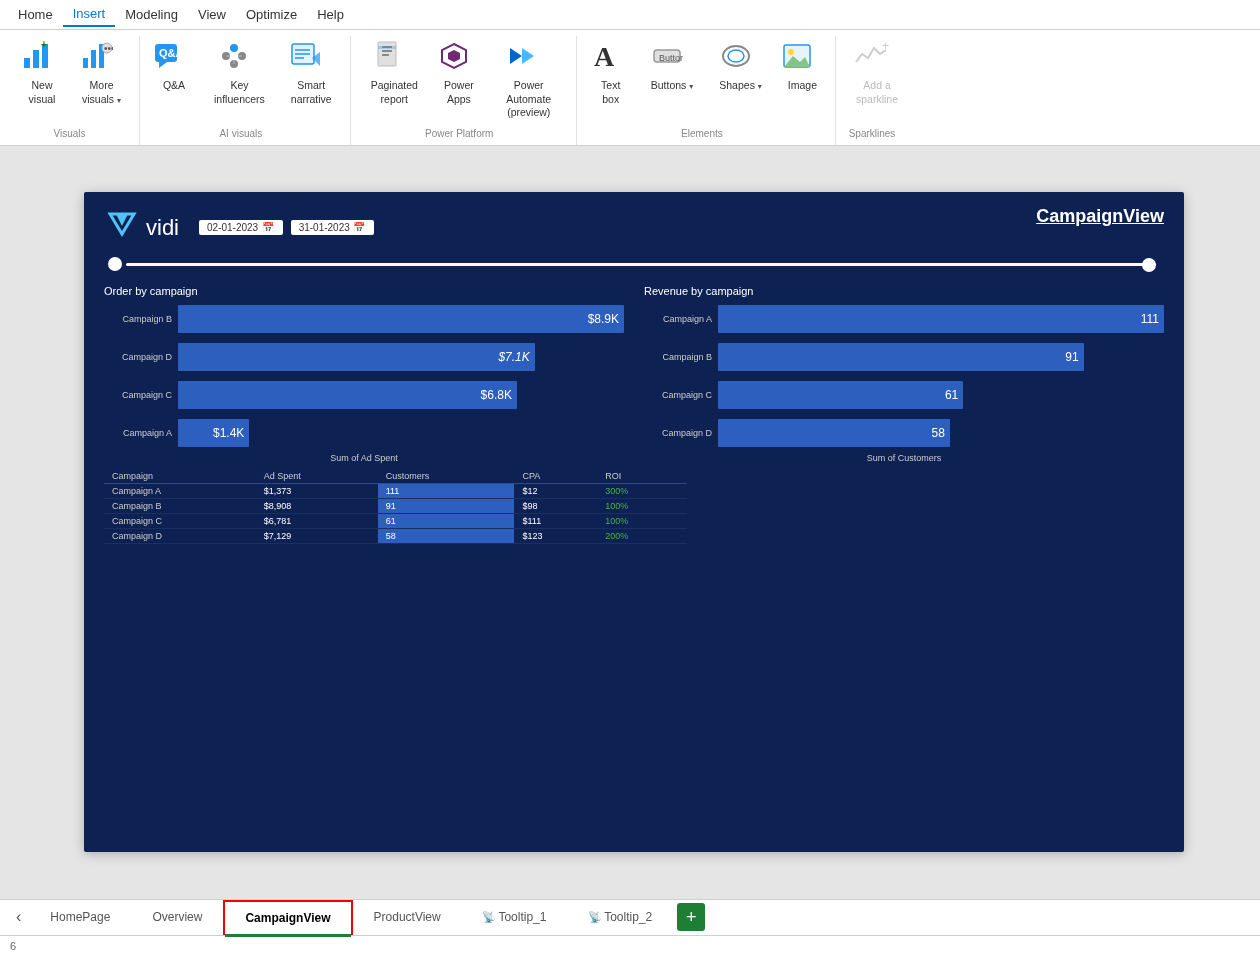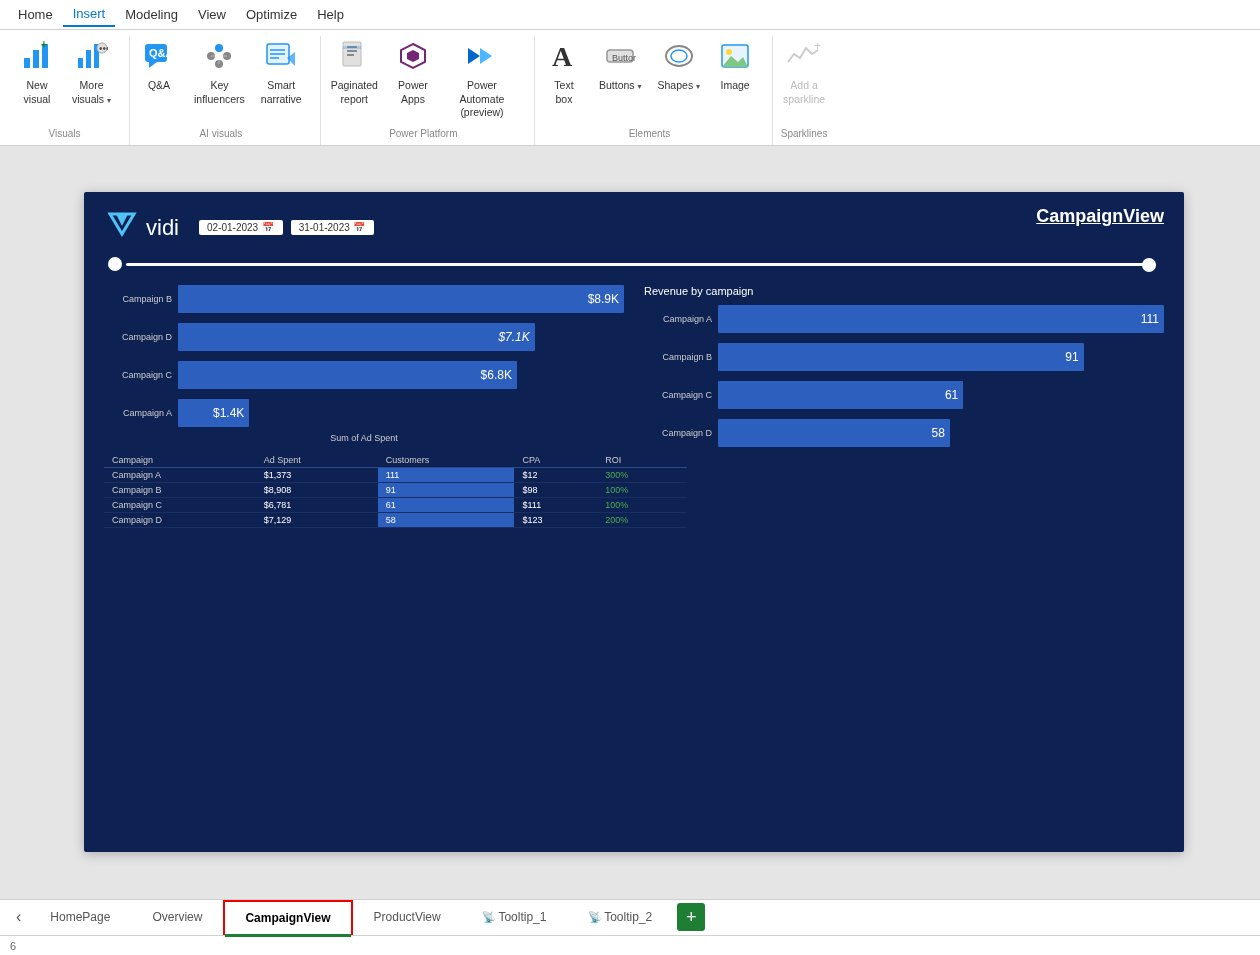--- a/index.html
+++ b/index.html
@@ -12,21 +12,21 @@
 
     
     .ribbon { background: #fff; border-bottom: 1px solid #d0d0d0; display: flex; flex-direction: column; }
     .ribbon-content { display: flex; align-items: stretch; padding: 4px 8px 0 8px; min-height: 100px; }
     .ribbon-group { display: flex; flex-direction: column; align-items: flex-start; border-right: 1px solid #e0e0e0; padding: 0 12px 4px 4px; min-width: 60px; }
     .ribbon-group:last-child { border-right: none; }
     .ribbon-group-items { display: flex; align-items: flex-start; flex: 1; gap: 4px; }
     .ribbon-group-label { font-size: 10px; color: #888; text-align: center; width: 100%; margin-top: auto; padding-top: 4px; padding-bottom: 2px; }
     .ribbon-btn { display: flex; flex-direction: column; align-items: center; justify-content: flex-start; padding: 4px 6px; cursor: pointer; border-radius: 3px; min-width: 50px; max-width: 80px; text-align: center; font-size: 10.5px; color: #333; line-height: 1.3; }
     .ribbon-btn .icon { font-size: 28px; line-height: 1; margin-bottom: 2px; }
-    .ribbon-btn .label { font-size: 10.5px; word-break: break-word; }
+    .ribbon-btn .label { font-size: 10.5px; word-break: break-word; margin-left: 10px; }
     .ribbon-btn.disabled { color: #bbb; cursor: default; }
 
     
     .canvas-area { background: #e5e5e5; display: flex; flex-direction: column; height: calc(955px - 30px - 136px - 36px); position: relative; }
     .canvas-wrapper { flex: 1; display: flex; align-items: center; justify-content: center; overflow: hidden; padding: 28px; margin-left: 8px; }
 
     
     .report-canvas { background: #0e2153; width: 1100px; height: 660px; position: relative; border-radius: 2px; box-shadow: 0 2px 12px rgba(0,0,0,0.25); overflow: hidden; }
 
     
@@ -289,20 +289,21 @@
       <div class="slider-bar">
         <div class="slider-thumb-left"></div>
         <div class="slider-track">
           <div class="slider-thumb-right"></div>
         </div>
       </div>
 
       <div class="charts-row">
 
         <div class="chart-block">
+          <div class="chart-title">Order by campaign</div>
           <div class="bar-chart">
             <div class="bar-row">
               <span class="bar-label">Campaign B</span>
               <div class="bar-container">
                 <div class="bar-fill" style="width:100%;">
                   <span class="bar-value">$8.9K</span>
                 </div>
               </div>
             </div>
             <div class="bar-row">
@@ -362,20 +363,21 @@
             </div>
             <div class="bar-row">
               <span class="bar-label">Campaign D</span>
               <div class="bar-container">
                 <div class="bar-fill" style="width:52%;">
                   <span class="bar-value">58</span>
                 </div>
               </div>
             </div>
           </div>
+          <div class="chart-axis-label">Sum of Customers</div>
         </div>
       </div>
 
       <div class="table-section">
         <table class="data-table">
           <thead>
             <tr>
               <th>Campaign</th>
               <th>Ad Spent</th>
               <th>Customers</th>

